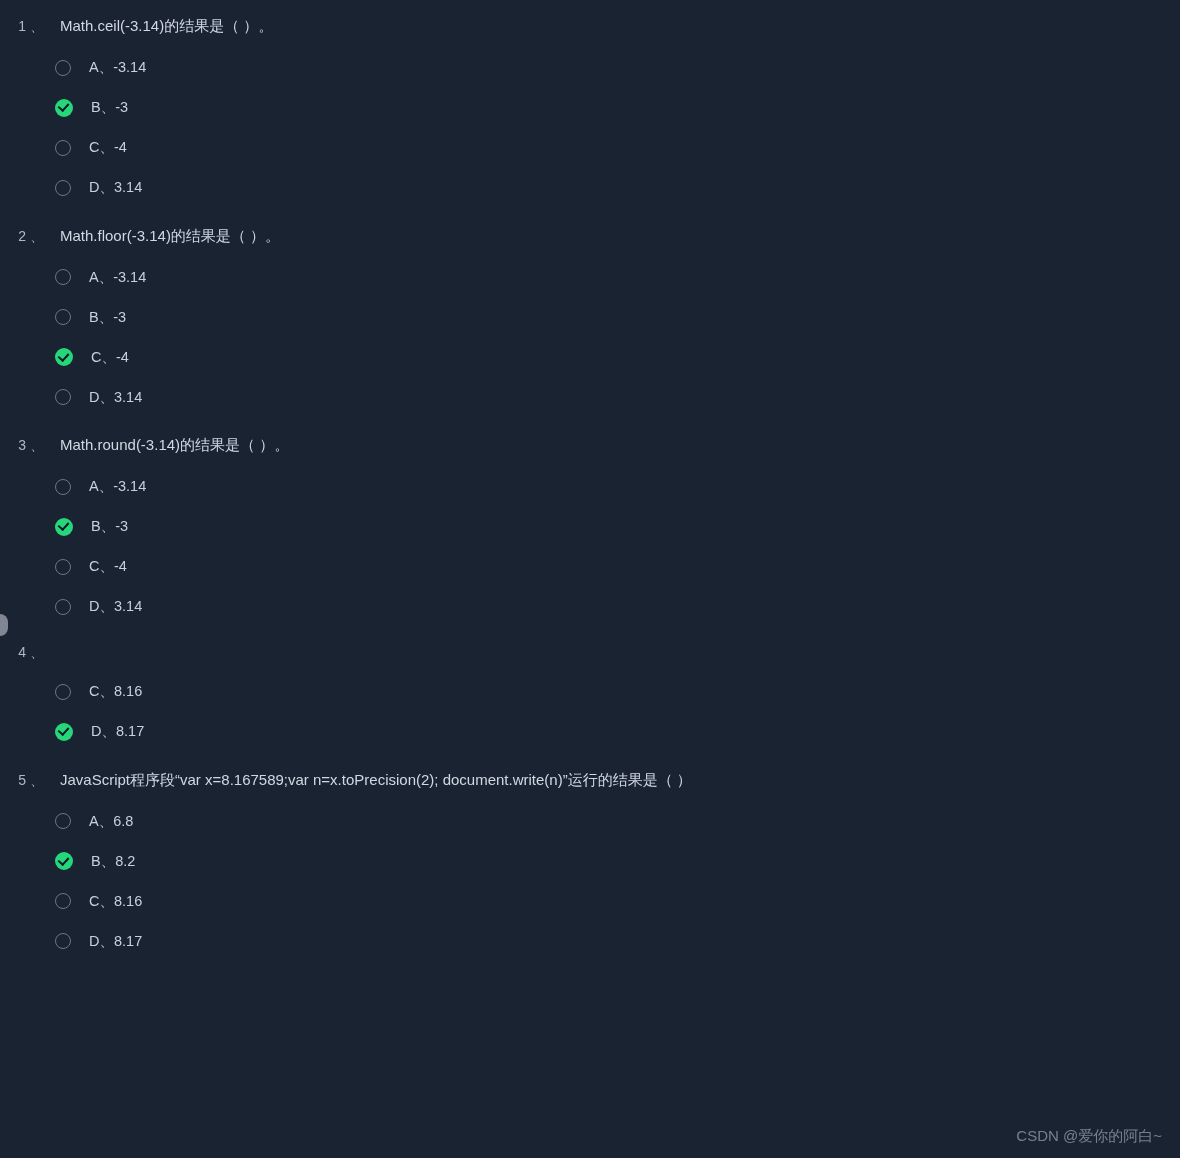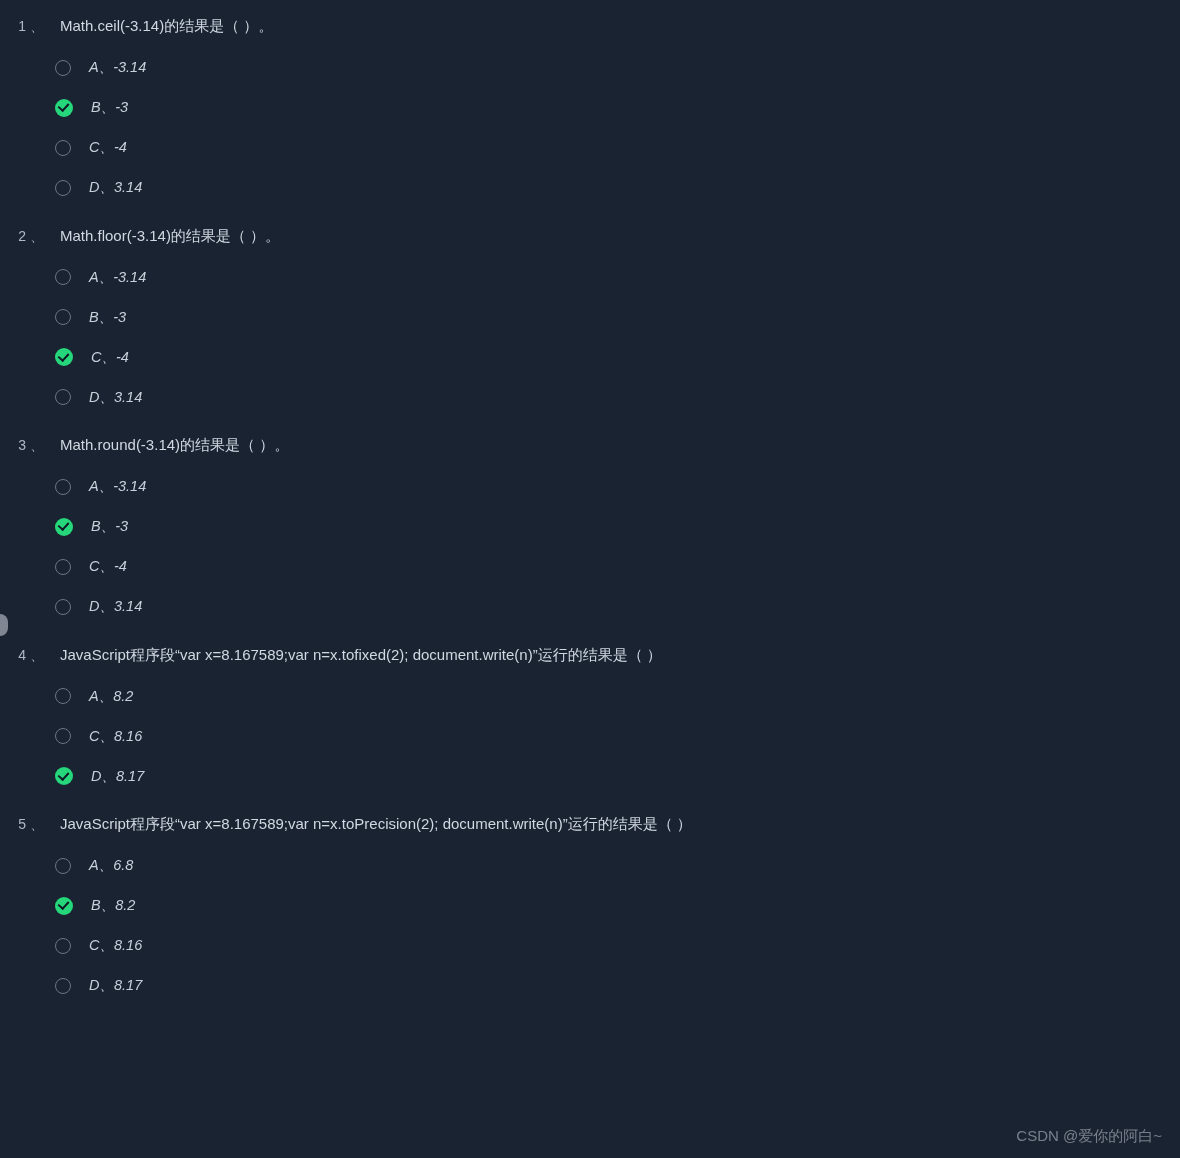--- a/index.html
+++ b/index.html
@@ -37,21 +37,20 @@
     color: #d0d8e2;
     font-size: 15px;
     line-height: 1.5;
     text-align: center;
   }
   .opt-row {
     display: flex;
     align-items: center;
     padding: 10.5px 0;
     margin-left: 55px;
-    font-style: italic;
   }
   .radio-empty {
     width: 16px;
     height: 16px;
     border: 1.5px solid #6a7685;
     border-radius: 50%;
     flex-shrink: 0;
   }
   .radio-correct {
     width: 18px;
@@ -169,25 +168,20 @@
       </div>
       <div class="opt-row">
         <span class="radio-empty"></span>
         <span class="opt-text">D、3.14</span>
       </div>
     </div>
     <div class="question-block">
       <div class="q-row">
         <span class="q-num">4</span>
         <span class="q-sep">、</span>
-        <span class="q-text">JavaScript程序段“var x=8.167589;var n=x.tofixed(2); document.write(n)”运行的结果是（   ）</span>
-      </div>
-      <div class="opt-row">
-        <span class="radio-empty"></span>
-        <span class="opt-text">A、8.2</span>
       </div>
       <div class="opt-row">
         <span class="radio-empty"></span>
         <span class="opt-text">C、8.16</span>
       </div>
       <div class="opt-row">
         <span class="radio-correct"></span>
         <span class="opt-text">D、8.17</span>
       </div>
     </div>

